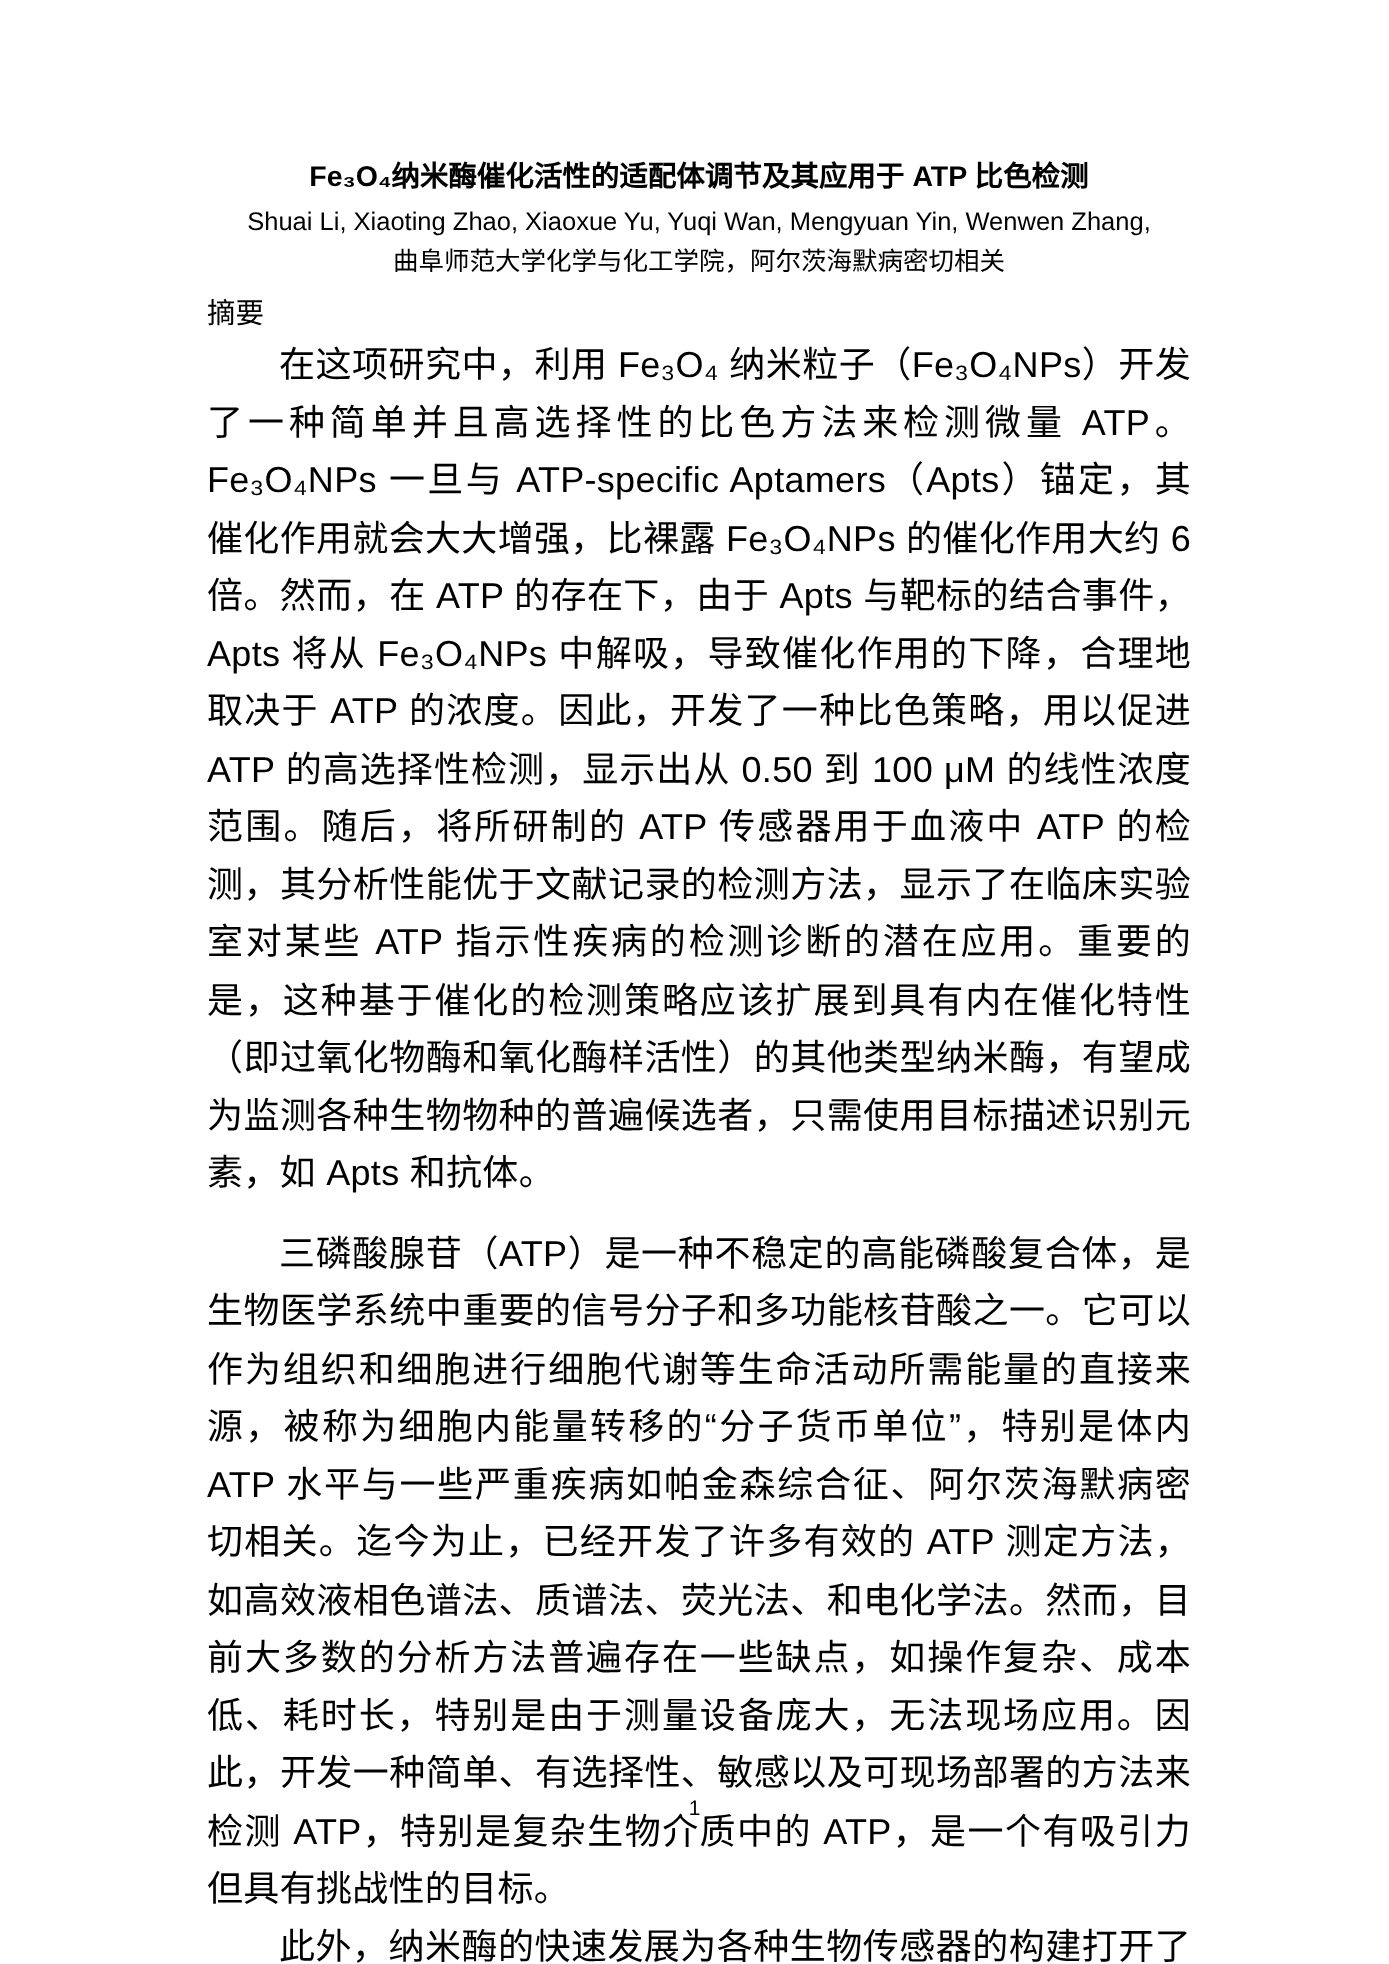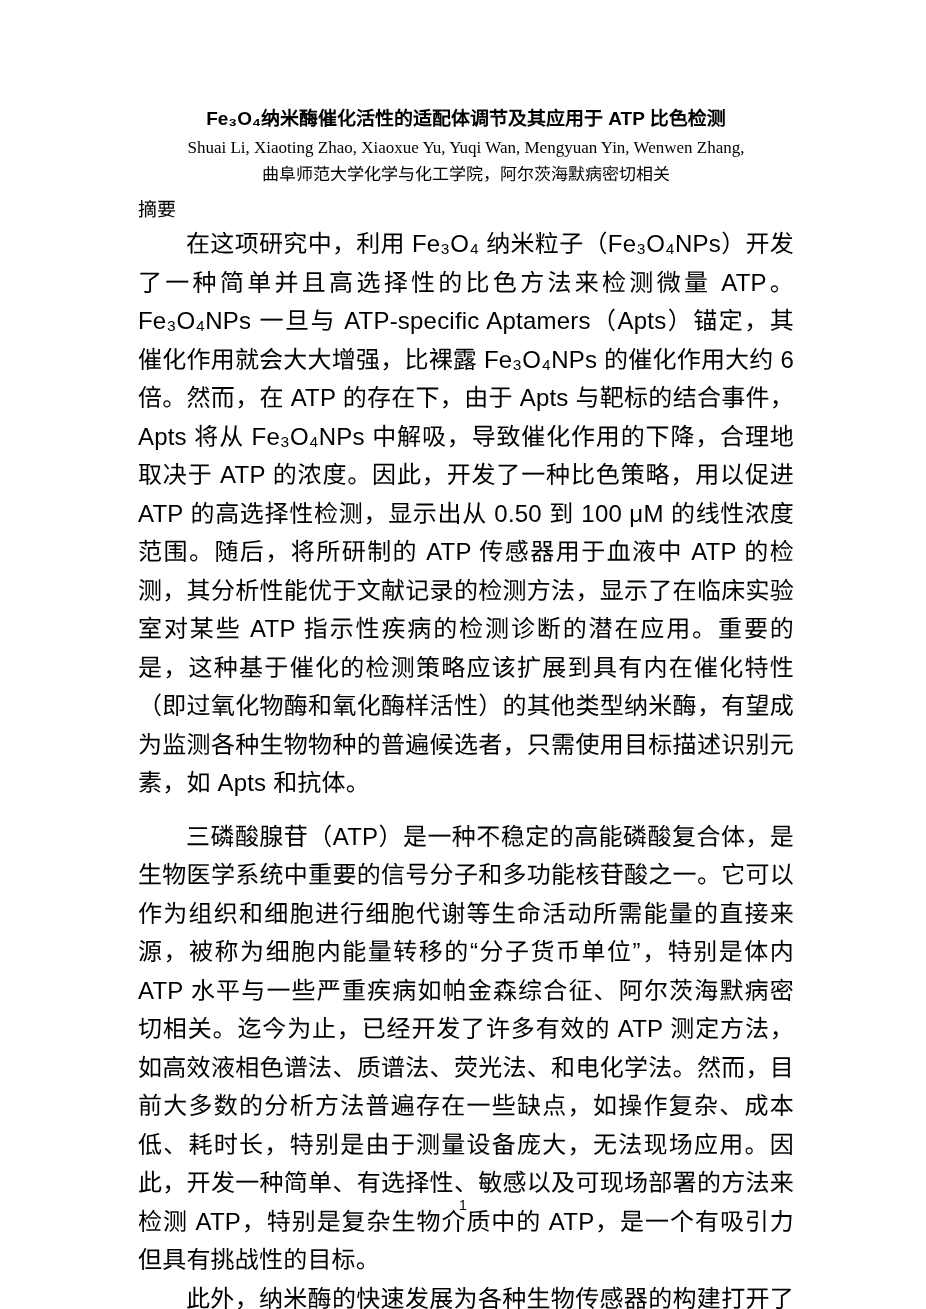--- a/index.html
+++ b/index.html
@@ -26,21 +26,20 @@
     text-align: center;
     font-weight: bold;
     font-size: 19px;
     line-height: 30px;
     margin: 0;
   }
   .authors-line {
     text-align: center;
     font-size: 17px;
     line-height: 27px;
-    font-family: Liberation Serif, serif;
   }
   .affiliation {
     text-align: center;
     font-size: 17px;
     line-height: 27px;
   }
   .abstract-heading {
     font-weight: normal;
     font-size: 19px;
     line-height: 30px;

